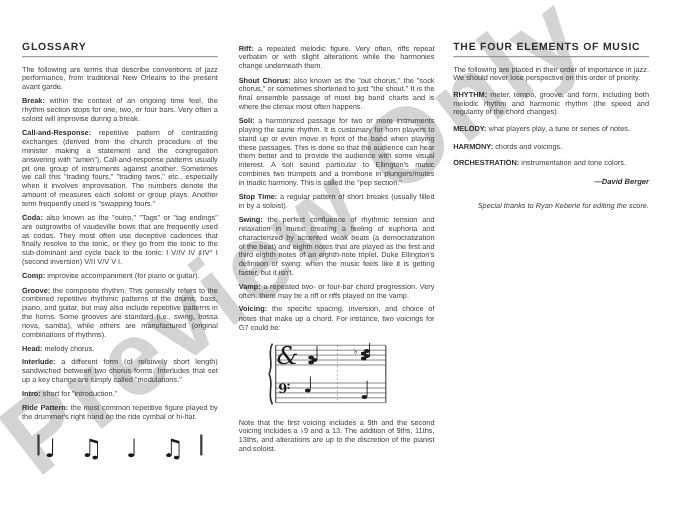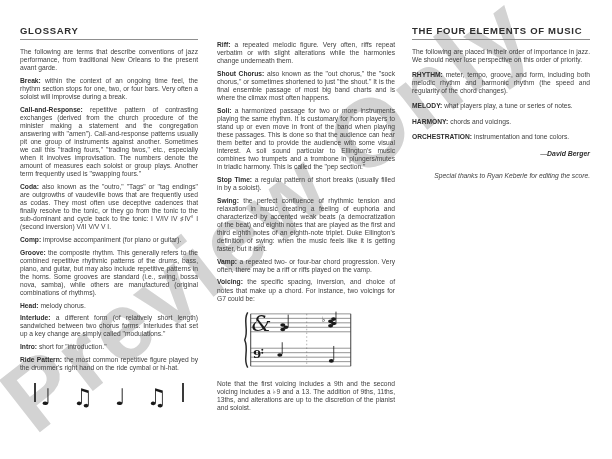--- a/index.html
+++ b/index.html
@@ -14,21 +14,21 @@
     letter-spacing:3px; color:#d3d3d3;
     transform:rotate(-38deg); transform-origin:left bottom;
     user-select:none;
   }
   .col { position:absolute; top:21px; width:178px; z-index:1; }
   .col1 { left:20px; }
   .col2 { left:217px; top:41px; }
   .col3 { left:412px; }
   .sec-title {
     font-size:9.5px; font-weight:bold; letter-spacing:0.7px; color:#2e2e2e;
-    border-bottom:1px solid #8f8f8f; padding:0 0 3px 0; margin:4px 0 8px 0;
+    border-bottom:1px solid #8f8f8f; padding:0 0 3px 0; margin:16px 0 8px 0;
   }
   .para {
     font-size:6.7px; line-height:8.1px; text-align:justify;
     margin:0 0 4.5px 0;
   }
   .para b { color:#2e2e2e; }
   .col3 .para { margin-bottom:7px; }
   .attribution {
     font-size:6.9px; font-weight:bold; font-style:italic; text-align:right;
     color:#2e2e2e; margin:9px 0 0 0;

